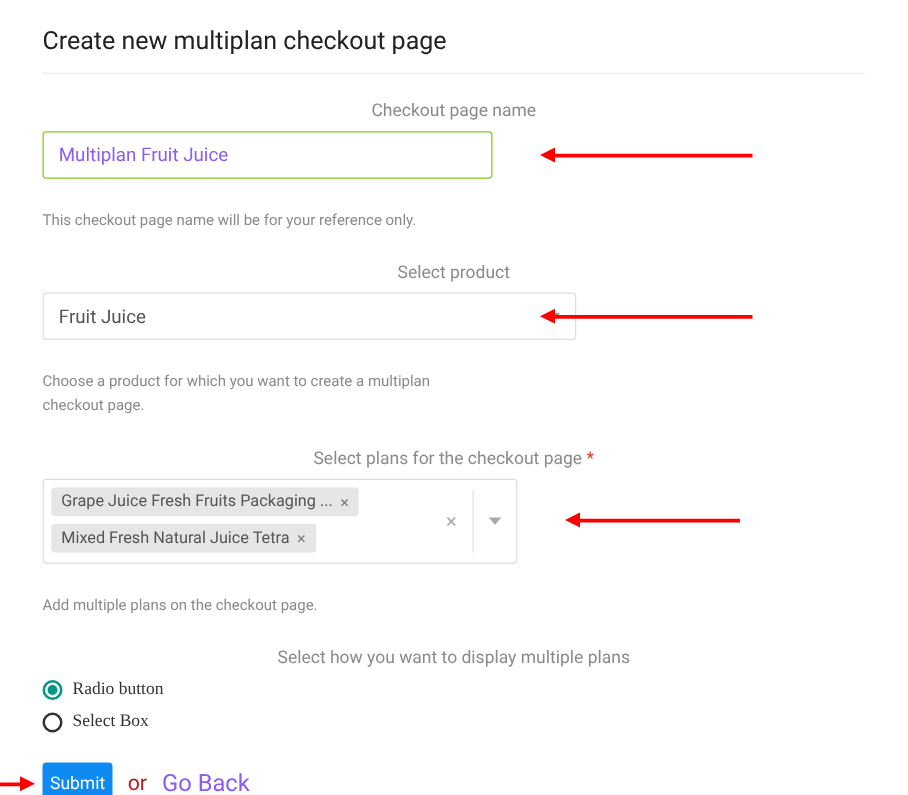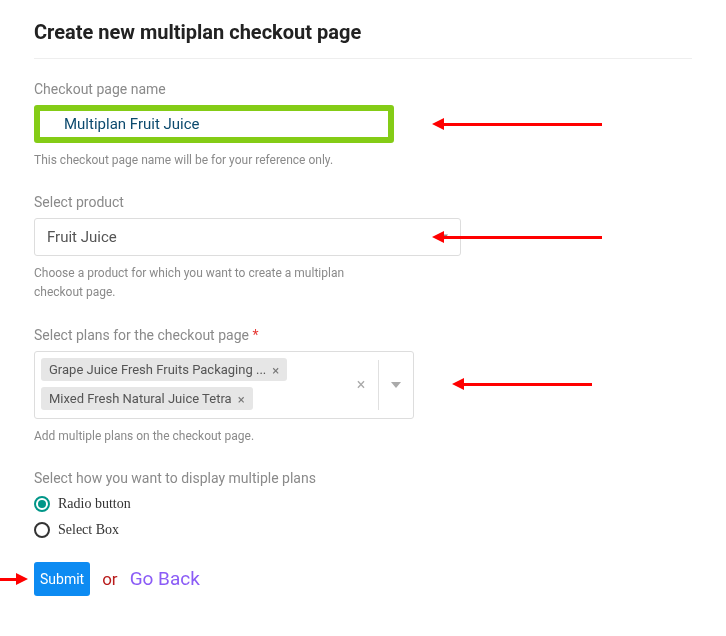--- a/index.html
+++ b/index.html
@@ -11,54 +11,55 @@
       font-family: -apple-system, BlinkMacSystemFont, "Segoe UI", Roboto, Helvetica, Arial, sans-serif;
       background: #fff;
       width: 726px;
       height: 636px;
       padding: 20px 34px;
       color: #333;
       position: relative;
     }
     .page-title {
       font-size: 20px;
-      font-weight: 700;
+      font-weight: 400;
       color: #222;
       padding-bottom: 14px;
       border-bottom: 1px solid #eee;
       margin-bottom: 22px;
     }
     .form-row {
       position: relative;
       margin-bottom: 24px;
     }
     .field-label {
       font-size: 14px;
       color: #8a8a8a;
       margin-bottom: 8px;
       display: block;
+      text-align: center;
     }
     .required {
       color: #e53935;
     }
     .helper-text {
       font-size: 12px;
       color: #8a8a8a;
-      margin-top: 8px;
+      margin-top: 24px;
       line-height: 1.6;
       max-width: 360px;
     }
     .text-input {
       width: 360px;
       height: 38px;
-      border: 6px solid #84cc16;
-      border-radius: 3px;
-      padding: 0 24px;
+      border: 1px solid #84cc16;
+      border-radius: 3px;
+      padding: 0 12px;
       font-size: 15px;
-      color: #0c4a6e;
+      color: #8b5cf6;
       outline: none;
       font-family: inherit;
     }
     .select-wrap {
       width: 427px;
       height: 38px;
       border: 1px solid #ddd;
       border-radius: 3px;
       padding: 0 34px 0 12px;
       font-size: 15px;

